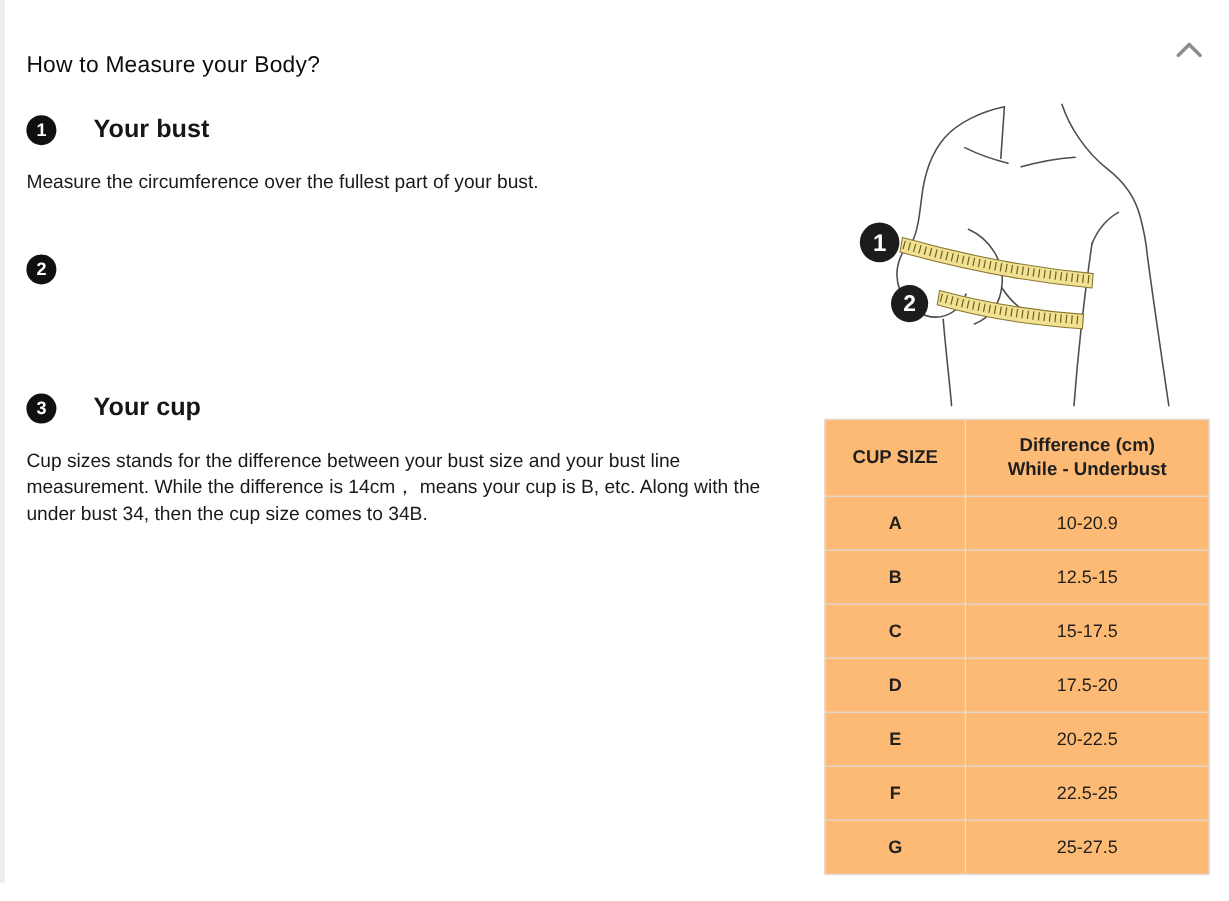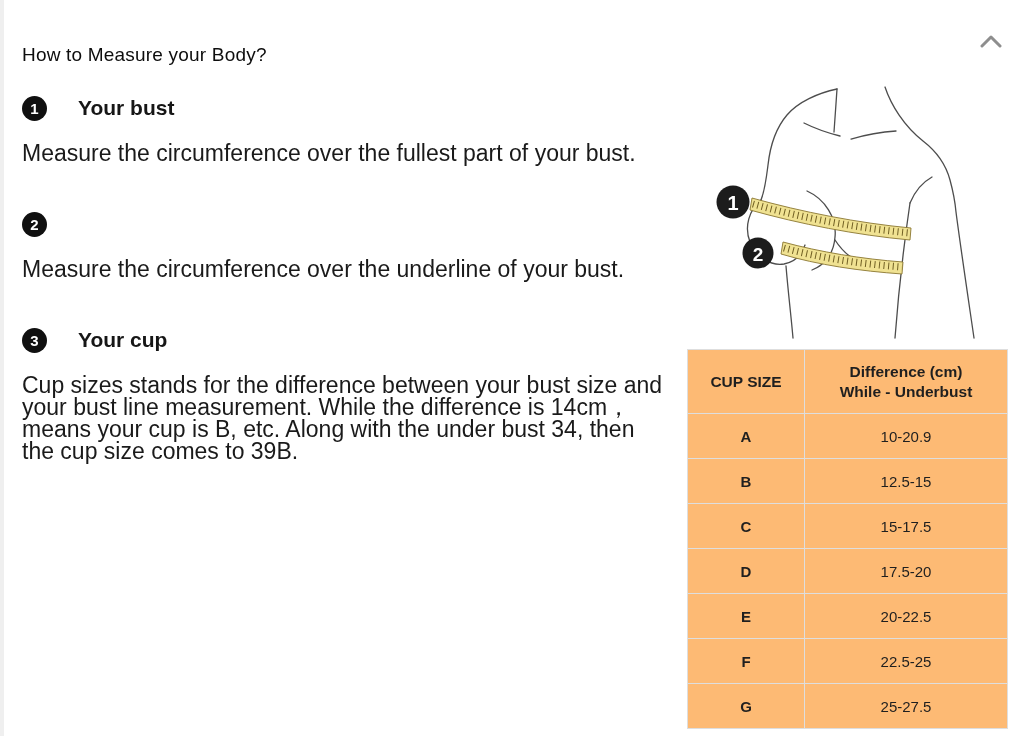--- a/index.html
+++ b/index.html
@@ -33,21 +33,21 @@
   .num-badge {
     width: 25px; height: 25px; border-radius: 50%;
     background: #101010; color: #ffffff;
     font-size: 15px; font-weight: 700;
     display: inline-flex; align-items: center; justify-content: center;
     flex: 0 0 auto;
   }
   .sec-heading { font-size: 21px; font-weight: 700; color: #161616; margin-left: 22px; }
   .sec-body {
     margin-top: 21px;
-    font-size: 23px; line-height: 22px; color: #1a1a1a;
+    font-size: 16px; line-height: 22px; color: #1a1a1a;
     max-width: 648px;
   }
   .sec1 { top: 95px; }
   .sec2 { top: 211px; }
   .sec3 { top: 327px; }
   
   .figure-wrap { position: absolute; left: 690px; top: 85px; width: 320px; height: 255px; }
   
   .size-table {
     position: absolute; left: 687px; top: 349px;
@@ -85,29 +85,28 @@
       <span class="num-badge">1</span>
       <h2 class="sec-heading">Your bust</h2>
     </div>
     <p class="sec-body">Measure the circumference over the fullest part of your bust.</p>
   </div>
 
   <div class="sec sec2">
     <div class="sec-head">
       <span class="num-badge">2</span>
     </div>
-    <p class="sec-body">Measure the circumference over the underline of your bust.</p>
   </div>
 
   <div class="sec sec3">
     <div class="sec-head">
       <span class="num-badge">3</span>
       <h2 class="sec-heading">Your cup</h2>
     </div>
-    <p class="sec-body">Cup sizes stands for the difference between your bust size and your bust line measurement. While the difference is 14cm， means your cup is B, etc. Along with the under bust 34, then the cup size comes to 39B.</p>
+    <p class="sec-body">Cup sizes stands for the difference between your bust size and your bust line measurement. While the difference is 14cm， means your cup is B, etc. Along with the under bust 34, then the cup size comes to 34B.</p>
   </div>
 
   <div class="figure-wrap">
     <svg width="320" height="255" viewBox="0 0 320 255">
 
       <g fill="none" stroke-width="1.3" stroke-linecap="round" stroke="#4d4d4d">
         <path d="M147,4 C146,18 145,34 144,47"></path>
         <path d="M195,2 C201,20 214,41 233,56 C246,66 256,80 260,95 C263,106 265,116 266,127 C270,158 277,205 284,253"></path>
         <path d="M147,4 C128,8 108,17 97,30 C85,44 80,62 78,80 C76,96 75,105 71,115"></path>
         <path d="M114,38 C126,44 138,48 150,51"></path>

